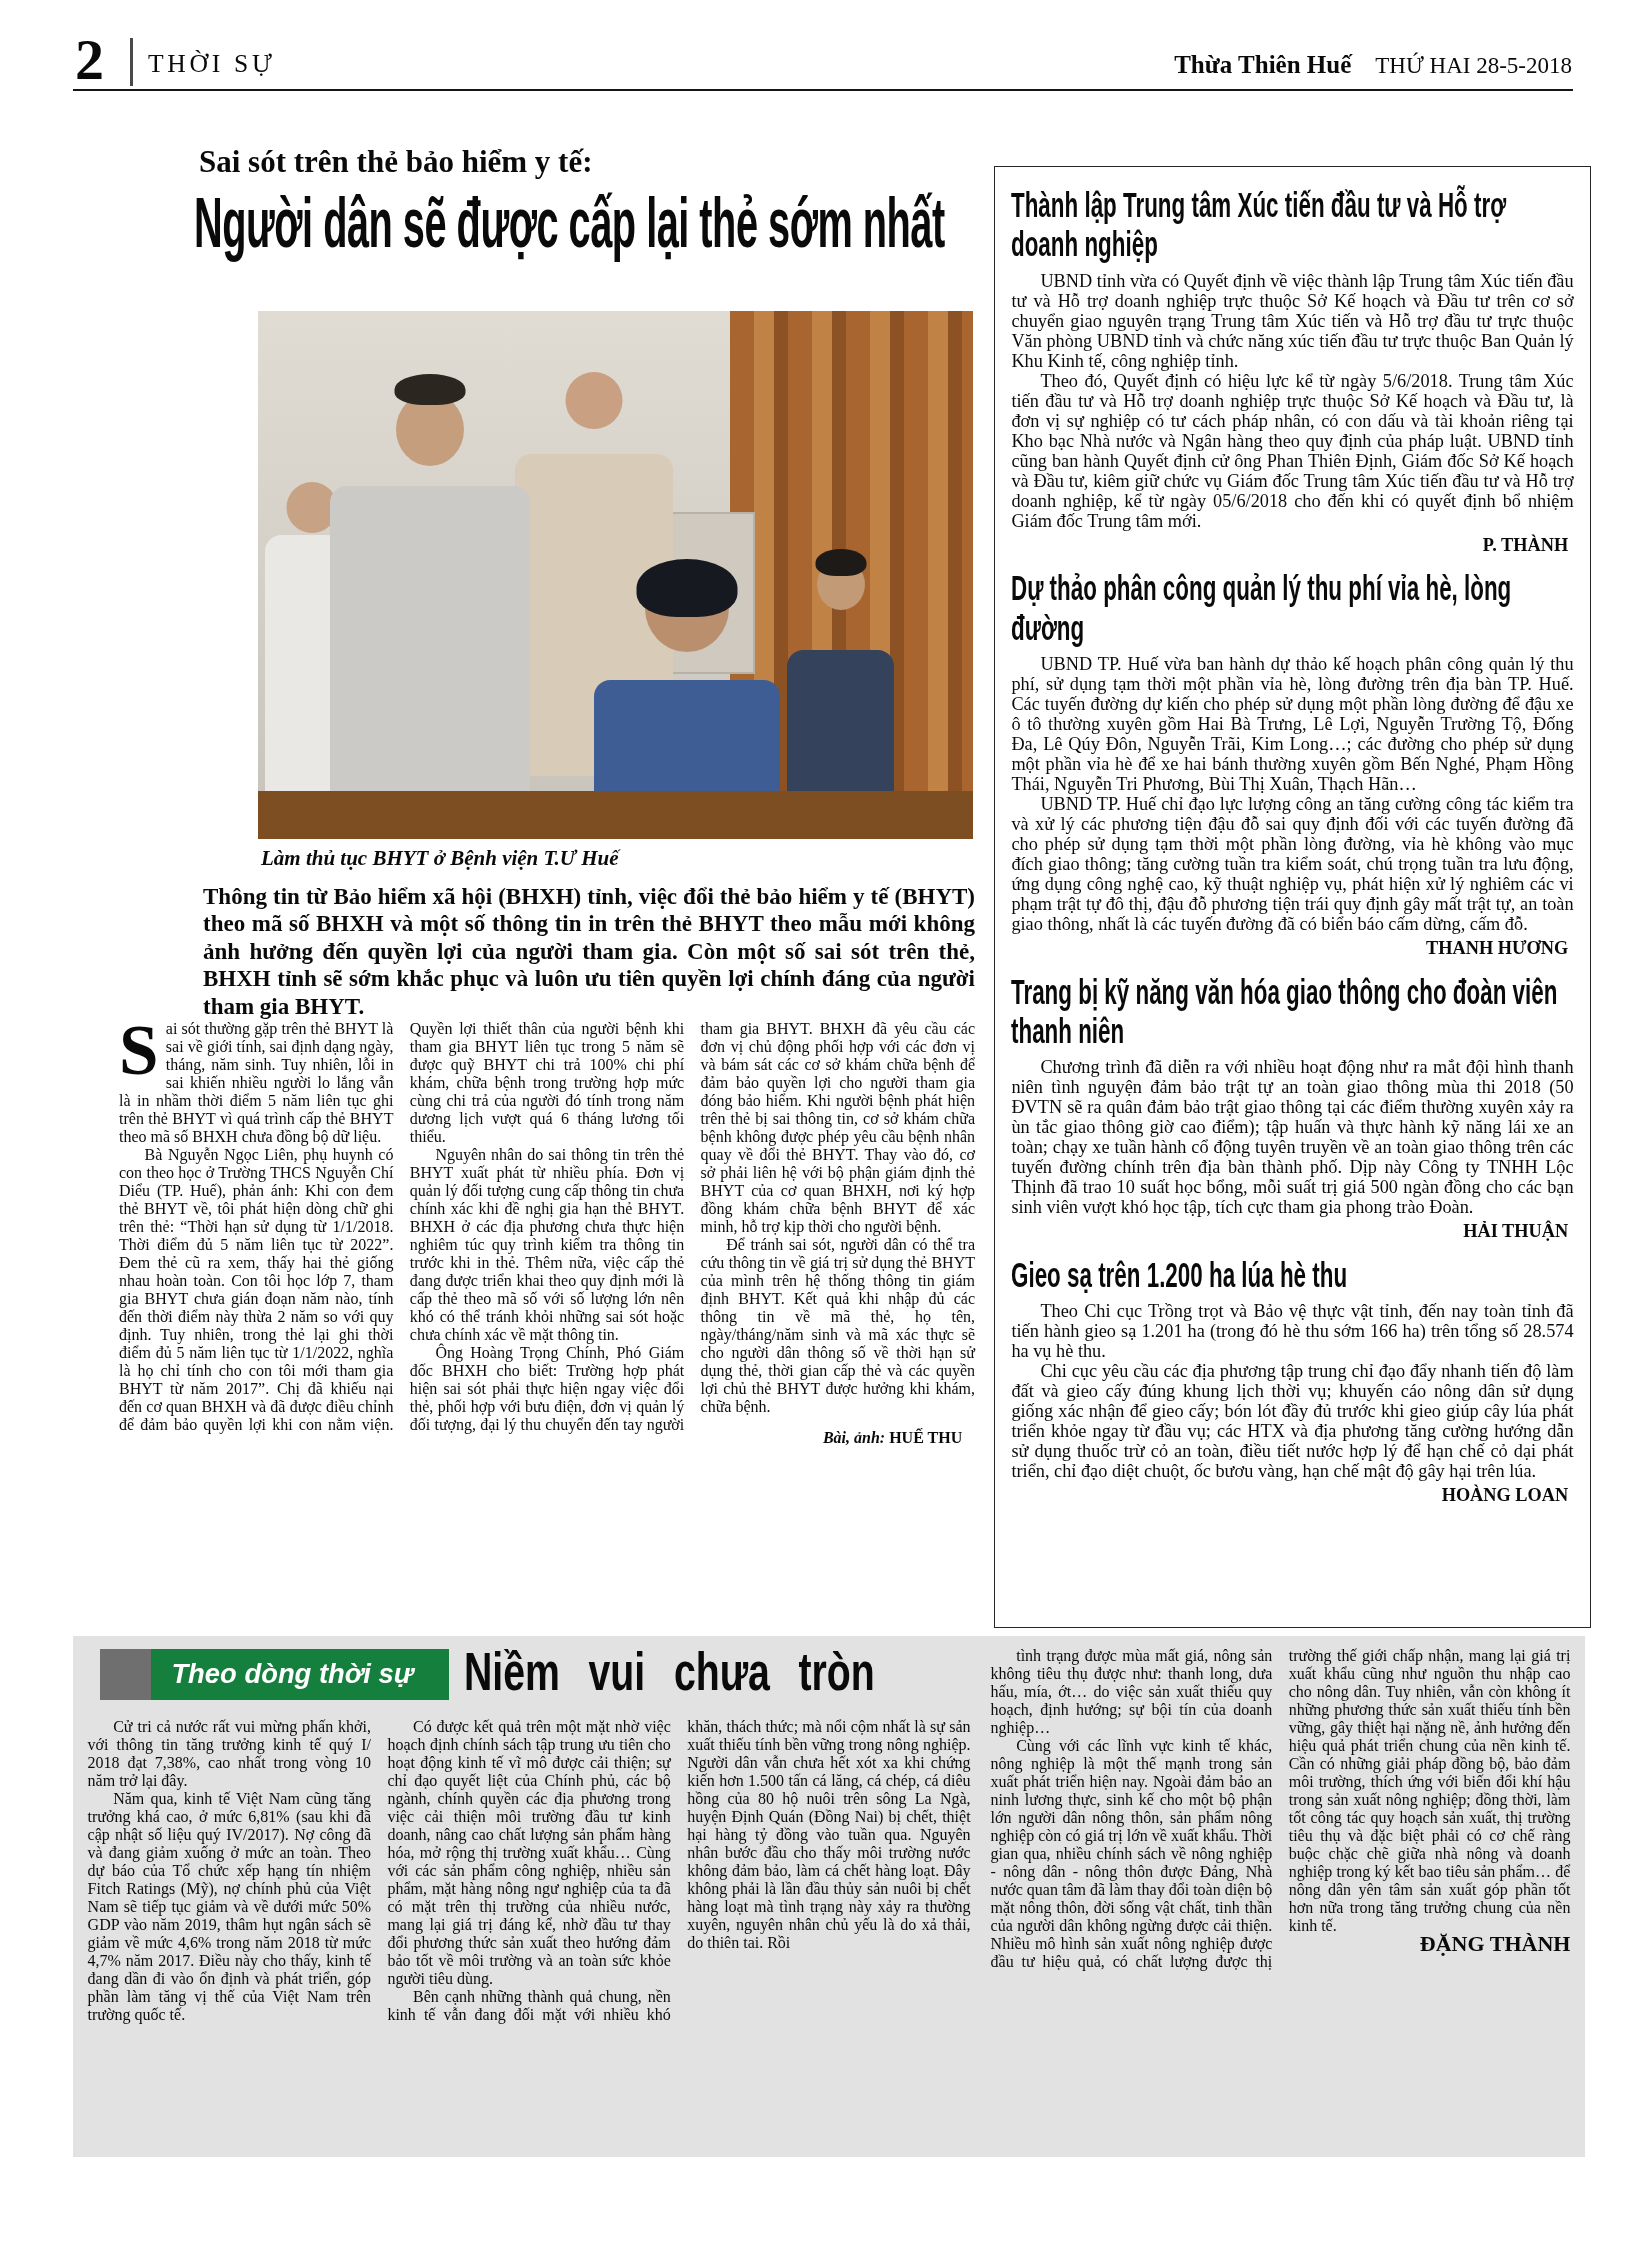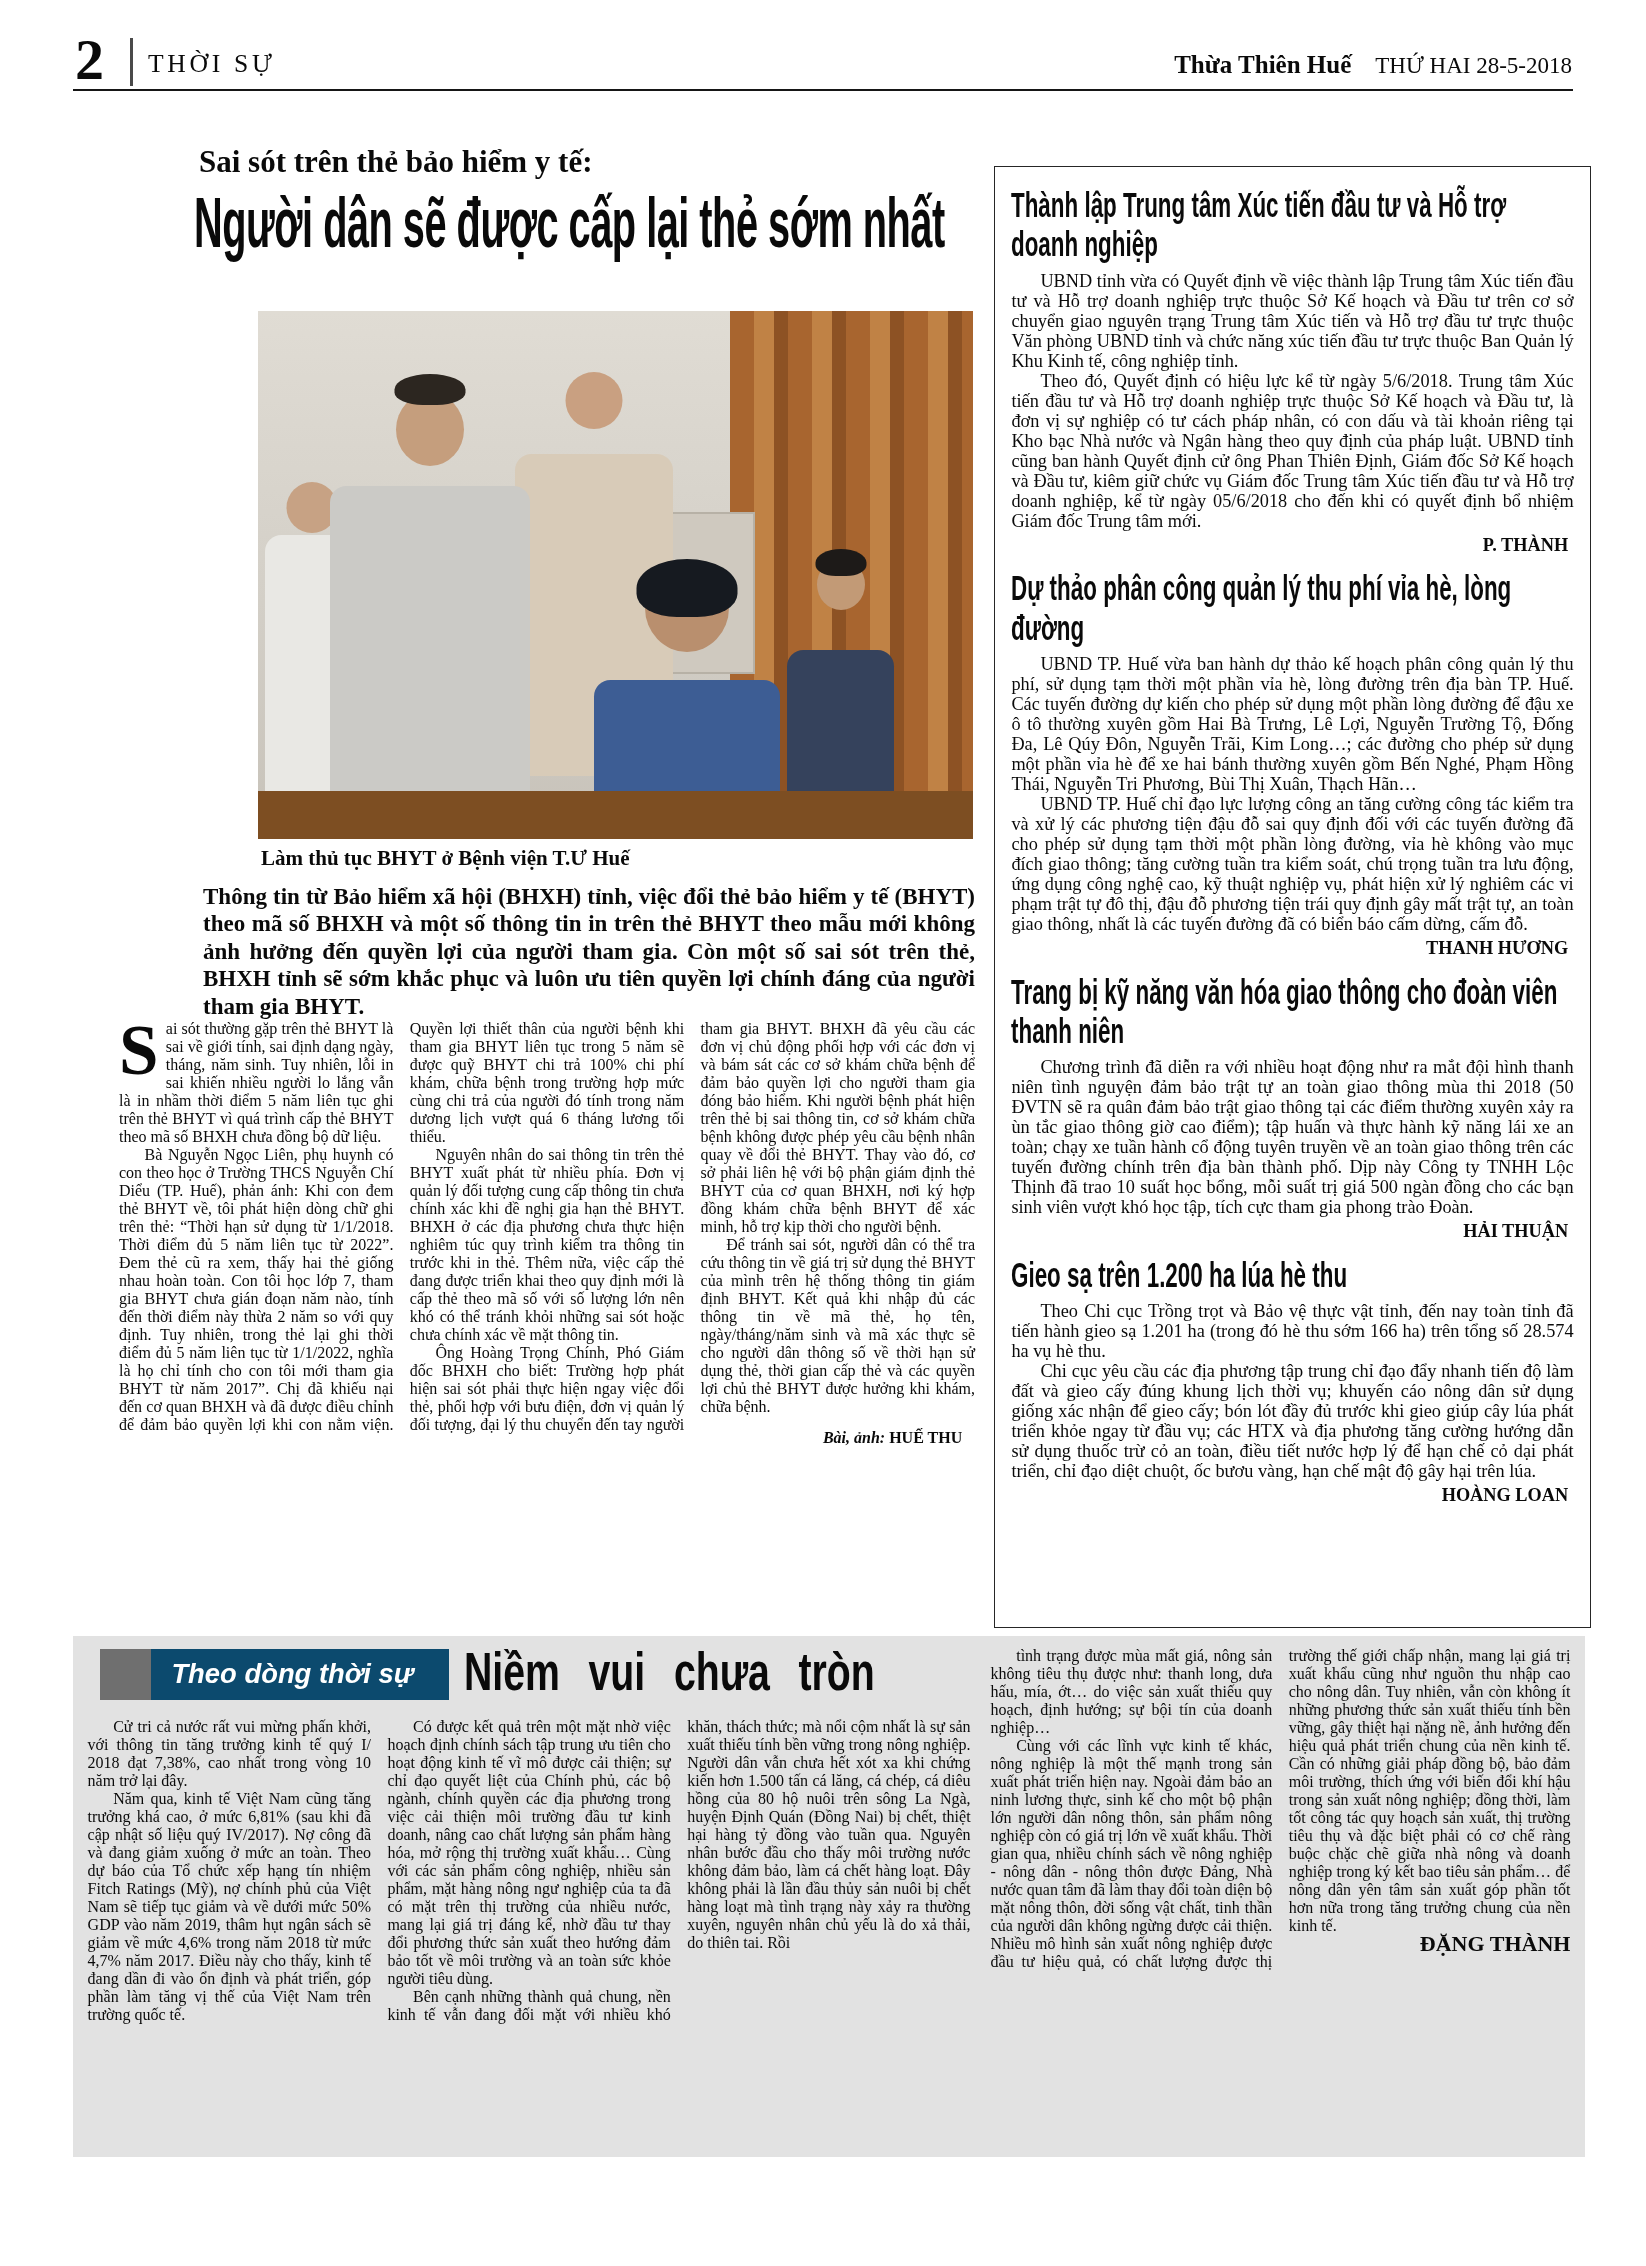--- a/index.html
+++ b/index.html
@@ -44,21 +44,21 @@
   .f-gray .head{top:4%;width:68px;height:73px;background:#c59e7d;}
   .f-gray .hair{top:0;width:71px;height:31px;background:#2c2620;}
   .f-blue{left:47%;bottom:0;width:26%;height:52%;}
   .f-blue .body{height:58%;background:#3d5d94;}
   .f-blue .head{top:0;width:84px;height:88px;background:#b98f6e;}
   .f-blue .hair{top:-5.5px;width:101px;height:58px;background:#161a20;}
   .f-navy{left:74%;bottom:6%;width:15%;height:48%;}
   .f-navy .body{height:62%;background:#35425c;}
   .f-navy .head{top:2%;width:48px;height:51px;background:#c29a76;}
   .f-navy .hair{top:-2%;width:51px;height:27.4px;background:#1d1a18;}
-  .caption{position:absolute;left:261px;top:846px;font-size:21px;font-weight:bold;}
+  .caption{position:absolute;left:261px;top:846px;font-size:21px;font-weight:bold;font-style:italic;}
   .lead{position:absolute;left:203px;top:883px;width:772px;font-size:23px;line-height:27.4px;
         font-weight:bold;text-align:justify;}
   .body3{position:absolute;left:119px;top:1020px;width:856px;height:640px;
          column-count:3;column-gap:16.4px;font-size:16px;line-height:18px;text-align:justify;}
   .body3 p{margin:0;text-indent:25.6px;}
   .body3 p.first{text-indent:0;}
   .dropcap{float:left;font-size:71px;line-height:57px;font-weight:bold;padding:1.8px 7.3px 0 0;}
   .byline{margin-top:12.8px !important;text-align:right;text-indent:0 !important;padding-right:12.8px;
           break-inside:avoid;}
   .byline .lbl{font-style:italic;font-weight:bold;}
@@ -68,21 +68,21 @@
            border:1.8px solid #262626;box-sizing:border-box;padding:12.8px 16.4px 0 16.4px;overflow:hidden;}
   .sb-title{font-family:"Liberation Sans",sans-serif;font-weight:bold;font-size:35px;line-height:1.12;
             width:156%;transform:scaleX(0.64);transform-origin:0 0;margin:5.5px 0 7.3px 0;}
   .sb-body p{margin:0;font-size:18.3px;line-height:20px;text-align:justify;text-indent:29px;}
   .sb-author{text-align:right;font-weight:bold;font-size:18.3px;margin:3.7px 5.5px 12.8px 0;}
   
   .bottom{position:absolute;left:73px;top:1636px;width:1512px;height:521px;background:#e2e2e2;
           box-sizing:border-box;padding:9.1px 14.6px;display:flex;gap:20px;}
   .bleft{width:883px;flex:0 0 auto;}
   .bhead{position:relative;height:60px;margin-bottom:12.8px;}
-  .blabel{position:absolute;left:12.8px;top:3.7px;width:349px;height:51px;background:#0c4a6e;display:flex;align-items:center;}
+  .blabel{position:absolute;left:12.8px;top:3.7px;width:349px;height:51px;background:#15803d;display:flex;align-items:center;}
   .blabel .sq{width:51px;height:51px;background:#6f6f6f;flex:0 0 auto;}
   .blabel .txt{color:#ffffff;font-weight:bold;font-style:italic;font-size:27.4px;
                font-family:"Liberation Sans",sans-serif;padding-left:20px;white-space:nowrap;}
   .btitle{position:absolute;left:376px;top:-5.5px;white-space:nowrap;}
   .btitle .cond{display:inline-block;transform:scaleX(0.74);transform-origin:0 50%;
                 font-family:"Liberation Sans",sans-serif;font-weight:bold;font-size:53px;
                 word-spacing:24px;line-height:1.2;}
   .b3col{column-count:3;column-gap:16.4px;height:433px;font-size:16px;line-height:18px;text-align:justify;}
   .b3col p,.b2col p{margin:0;text-indent:25.6px;}
   .bright{flex:1;column-count:2;column-gap:16.4px;font-size:16px;line-height:18px;text-align:justify;

